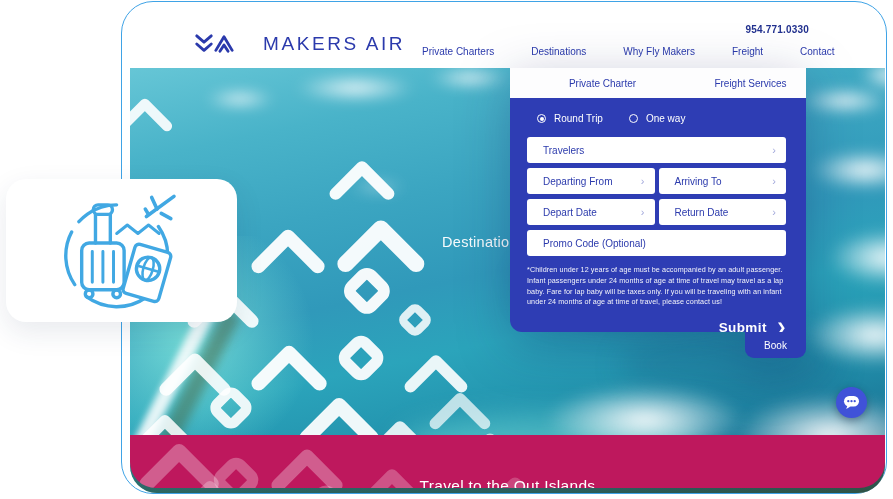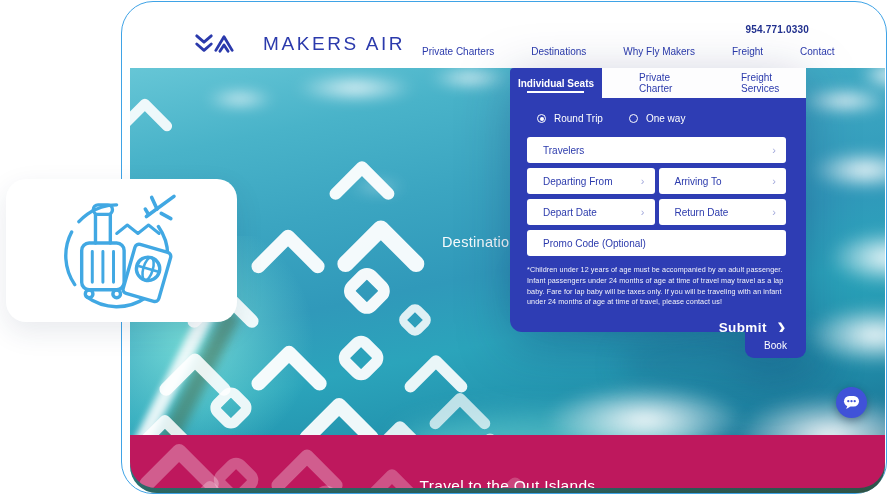--- a/index.html
+++ b/index.html
@@ -183,24 +183,20 @@
         <span class="nav-item">Private Charters</span>
         <span class="nav-item">Destinations</span>
         <span class="nav-item">Why Fly Makers</span>
         <span class="nav-item">Freight</span>
         <span class="nav-item">Contact</span>
       </div>
     </div>
 
     <div class="widget">
       <div class="tabs">
-        <div class="tab active">
-          <span>Individual Seats</span>
-          <span class="underline"></span>
-        </div>
         <div class="tab inactive">
           <span>Private Charter</span>
         </div>
         <div class="tab inactive">
           <span>Freight Services</span>
         </div>
       </div>
 
       <div class="panel">
         <div class="radio-row">

